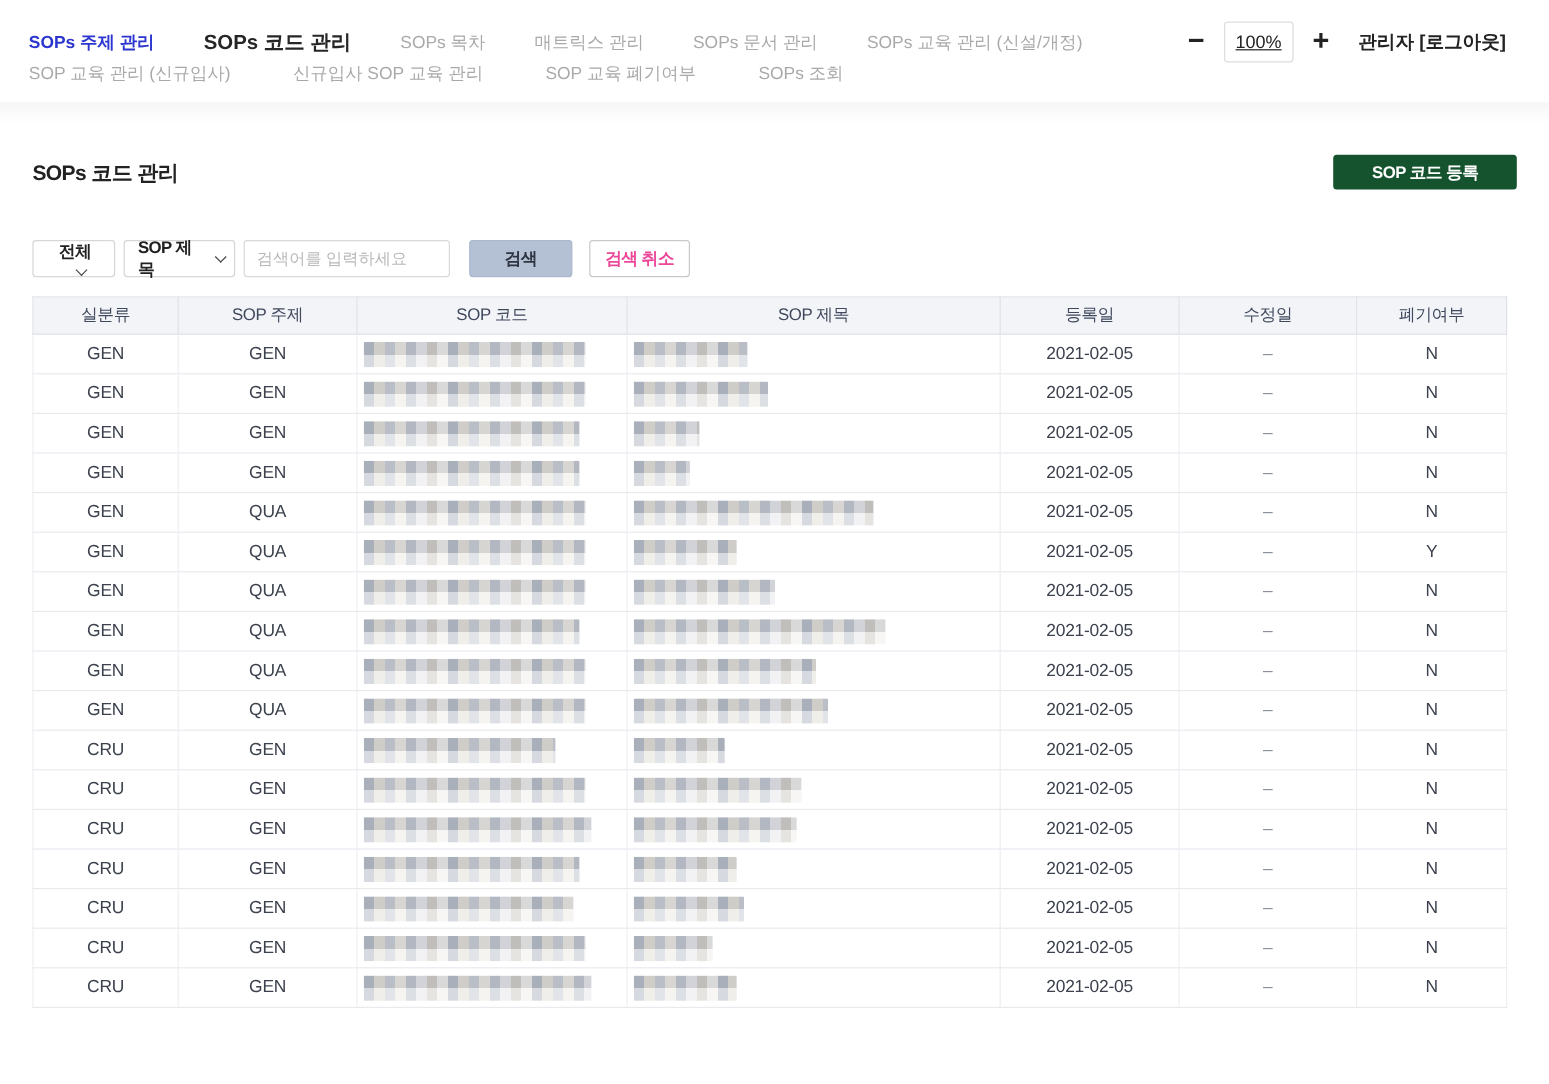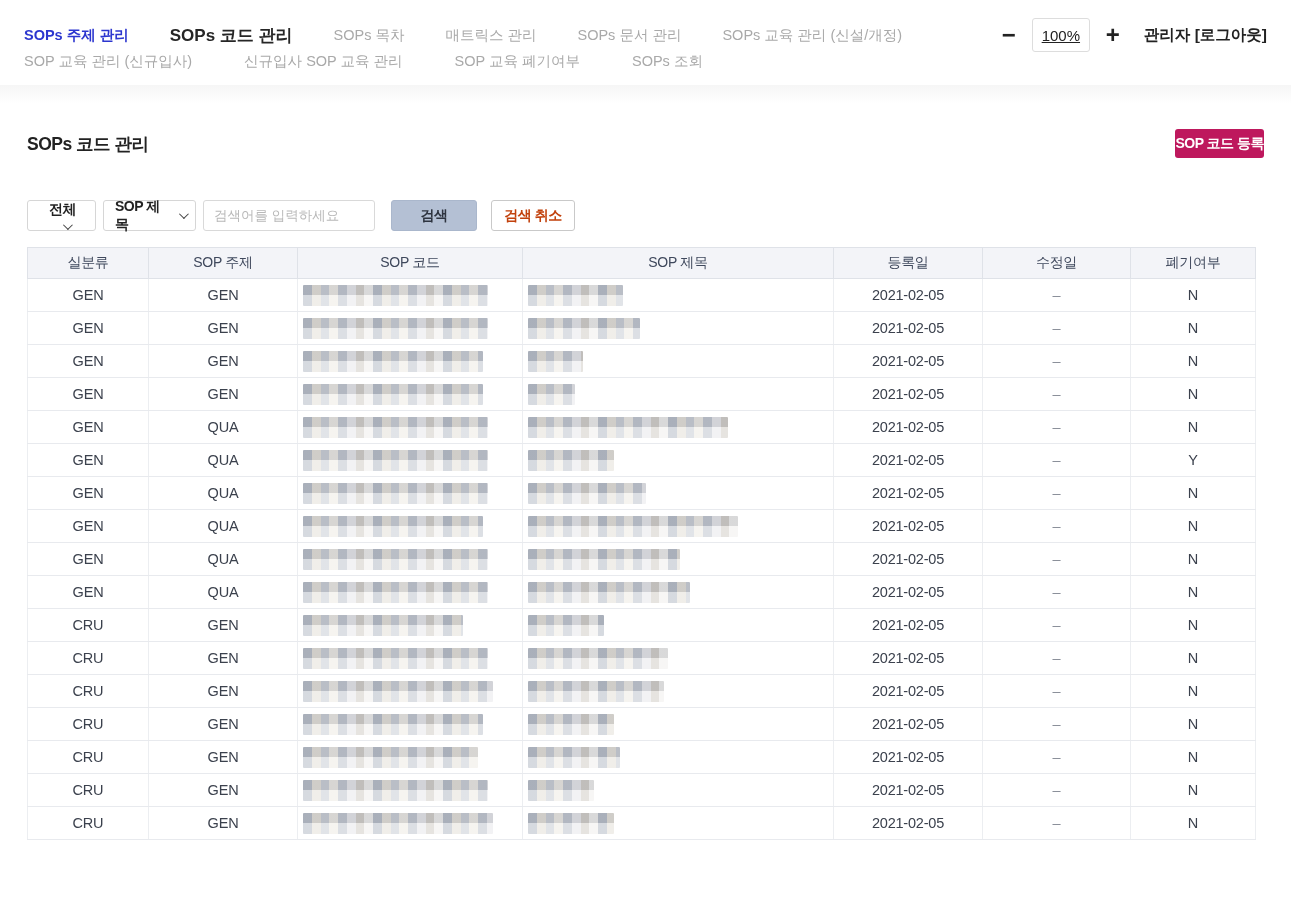--- a/index.html
+++ b/index.html
@@ -1,58 +1,58 @@
 <!DOCTYPE html>
 <html><head>
 <meta charset="utf-8">
 <style>
   * { margin:0; padding:0; box-sizing:border-box; }
   html,body { width:1291px; height:903px; overflow:hidden; background:#fff;
     font-family:"Liberation Sans","DejaVu Sans",sans-serif; color:#333; }
 
   
-  .topnav { background:#fff; border-bottom:6px solid #404040; padding:18px 24px 14px 24px; position:relative; }
+  .topnav { background:#fff; border-bottom:6px solid #404040; padding:18px 36px 14px 24px; position:relative; }
   .topnav::after { content:""; position:absolute; left:0; right:0; top:100%; height:18px;
     background:linear-gradient(180deg,#f6f6f6,#ffffff); pointer-events:none; }
   .nav-row { display:flex; align-items:center; }
   .nav-row-1 { justify-content:space-between; }
   .nav-tabs { display:flex; align-items:center; gap:41px; flex-wrap:nowrap; }
   .nav-tabs-2 { gap:52px; }
   .nav-tab { font-size:14.5px; color:#a9a9a9; cursor:pointer; white-space:nowrap; }
   .nav-tab.link-blue { color:#2c36cf; font-weight:700; }
   .nav-tab.current { color:#262626; font-weight:700; font-size:17px; }
 
   .nav-right { display:flex; align-items:center; gap:14px; }
   .zoom-btn { font-size:24px; font-weight:700; color:#222; cursor:pointer; line-height:1; padding:0 2px; }
   .zoom-value { width:58px; height:34px; border:1px solid #ddd; border-radius:3px; background:#fff;
     display:flex; align-items:center; justify-content:center; font-size:15px; color:#222;text-decoration:underline; }
   .user-link { font-size:15.5px; font-weight:700; color:#222; cursor:pointer; margin-left:8px; white-space:nowrap; }
 
   
   .content { padding:0 27px; }
   .title-row { display:flex; justify-content:space-between; align-items:center; margin-top:38px; }
   .page-title { font-size:17.5px; font-weight:700; color:#222; letter-spacing:-0.5px; }
-  .btn-primary { background:#be185d; color:#fff; border:none; border-radius:3px; height:29px;
-    padding:0 0; font-size:14px; font-weight:700; cursor:pointer; letter-spacing:-0.5px; }
+  .btn-primary { background:#14532d; color:#fff; border:none; border-radius:3px; height:29px;
+    padding:0 32px; font-size:14px; font-weight:700; cursor:pointer; letter-spacing:-0.5px; }
 
   .filter-row { display:flex; align-items:center; margin-top:42px; gap:4px; }
   .select { height:31px; border:1px solid #d6d6d6; border-radius:3px; background:#fff; display:flex;
     align-items:center; justify-content:space-between; padding:0 9px 0 11px; font-size:14px; font-weight:700;
     color:#222; cursor:pointer; letter-spacing:-0.5px; }
   .sel-cat { width:69px;flex-direction:column; }
   .sel-field { width:93px; margin-left:3px; }
   .chev { width:7px; height:7px; border-right:1.6px solid #444; border-bottom:1.6px solid #444;
     transform:rotate(45deg) translateY(-2px); margin-left:8px; flex:0 0 auto; }
   .search-input { width:172px; height:31px; border:1px solid #d9d9d9; border-radius:3px; margin-left:3px;
     padding:0 10px; font-size:13.5px; color:#15803d; outline:none; font-family:inherit; }
   .search-input::placeholder { color:#b9b9b9; }
   .btn-search { width:86px; height:31px; margin-left:12px; background:#b4c0d4; border:1px solid #aab7cc;
     border-radius:3px; color:#2e3440; font-size:14px; font-weight:700; cursor:pointer; letter-spacing:-0.5px; }
   .btn-cancel { width:84px; height:31px; margin-left:10px; background:#fff; border:1px solid #c9c9c9;
-    border-radius:3px; color:#c2410c; font-size:14px; font-weight:700; cursor:pointer; letter-spacing:-0.5px; }
+    border-radius:3px; color:#ec4899; font-size:14px; font-weight:700; cursor:pointer; letter-spacing:-0.5px; }
 
   .sort-row { display:flex; align-items:center; justify-content:flex-end; margin-top:24px; gap:10px; }
   .sort-label { font-size:14.5px; font-weight:700; color:#333; letter-spacing:-0.5px; }
   .sel-sort { width:88px; }
   .checkbox { width:16px; height:16px; border:1px solid #c8d3e8; border-radius:2px; background:#fff;
     cursor:pointer; margin-left:4px; }
   .reverse-label { font-size:14.5px; font-weight:700; color:#222; margin-left:-4px; letter-spacing:-0.5px; }
 
   
   table { width:1228px; margin-top:16px; border-collapse:collapse; table-layout:fixed; }

